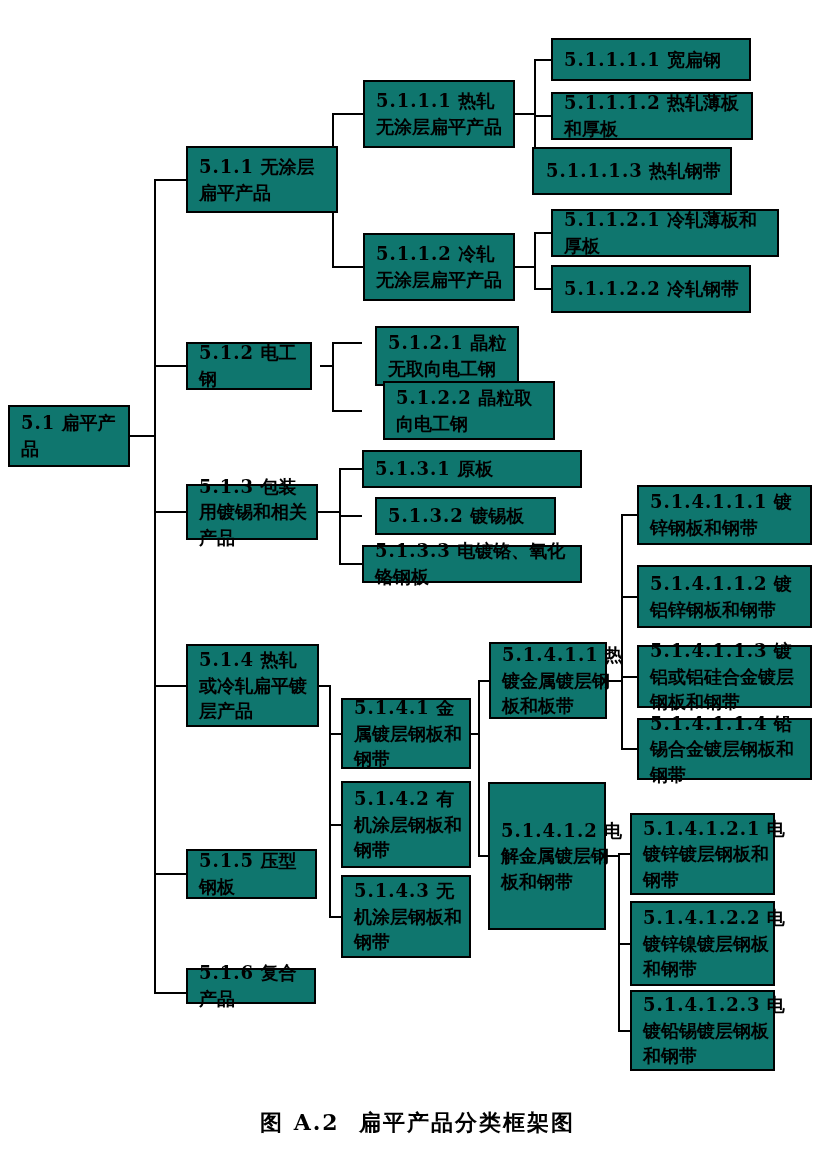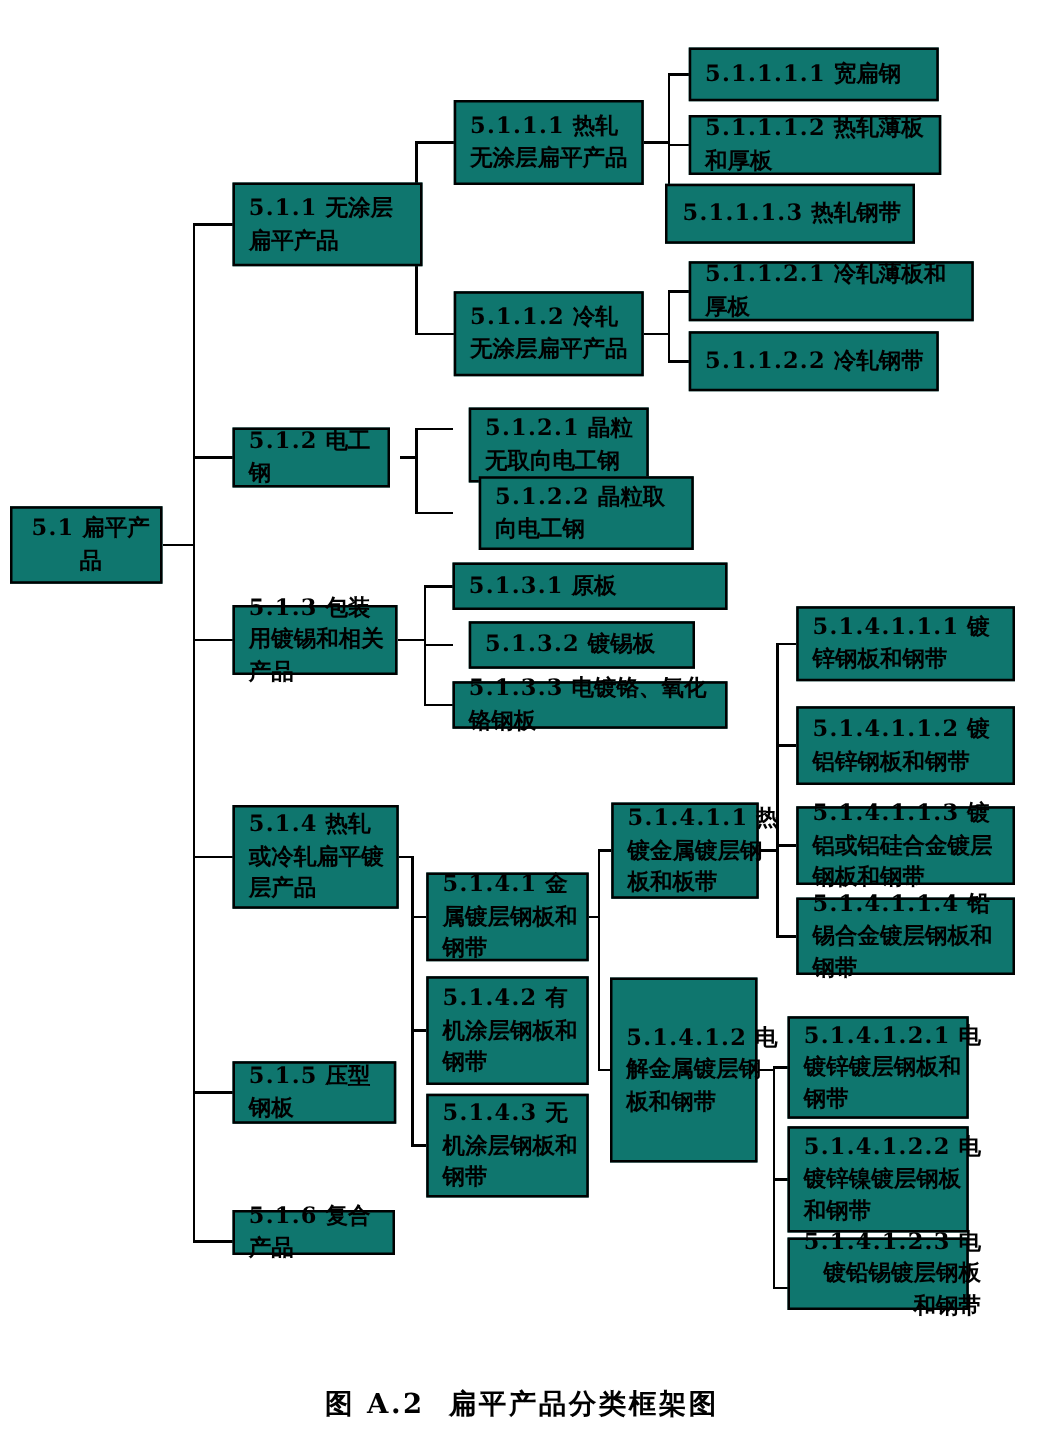--- a/index.html
+++ b/index.html
@@ -90,21 +90,21 @@
       <polyline points="471,733.5 479,733.5 479,856 488,856"></polyline>
       <polyline points="607,680.5 622,680.5 622,515 637,515"></polyline>
       <polyline points="607,680.5 622,680.5 622,596.5 637,596.5"></polyline>
       <polyline points="607,680.5 622,680.5 622,676.5 637,676.5"></polyline>
       <polyline points="607,680.5 622,680.5 622,749 637,749"></polyline>
       <polyline points="606,856 619,856 619,854 630,854"></polyline>
       <polyline points="606,856 619,856 619,943.5 630,943.5"></polyline>
       <polyline points="606,856 619,856 619,1030.5 630,1030.5"></polyline>
     </svg>
   <div id="nodes-layer">
-      <div class="node" style="left: 8px; top: 405px; width: 122px; height: 62px; text-align: center;">
+      <div class="node" style="left: 8px; top: 405px; width: 122px; height: 62px;">
         <span class="label"><span class="code">5.1</span><span class="title">&nbsp;扁平产品</span></span>
       </div>
       <div class="node" style="left: 186px; top: 146px; width: 152px; height: 67px;">
         <span class="label"><span class="code">5.1.1</span><span class="title">&nbsp;无涂层扁平产品</span></span>
       </div>
       <div class="node" style="left: 186px; top: 342px; width: 126px; height: 48px;">
         <span class="label"><span class="code">5.1.2</span><span class="title">&nbsp;电工钢</span></span>
       </div>
       <div class="node" style="left: 186px; top: 484px; width: 132px; height: 56px;">
         <span class="label"><span class="code">5.1.3</span><span class="title">&nbsp;包装用镀锡和相关产品</span></span>
@@ -180,18 +180,18 @@
       </div>
       <div class="node" style="left: 637px; top: 718px; width: 175px; height: 62px;">
         <span class="label"><span class="code">5.1.4.1.1.4</span><span class="title">&nbsp;铅锡合金镀层钢板和钢带</span></span>
       </div>
       <div class="node" style="left: 630px; top: 813px; width: 145px; height: 82px;">
         <span class="label"><span class="code">5.1.4.1.2.1</span><span class="title">&nbsp;电镀锌镀层钢板和钢带</span></span>
       </div>
       <div class="node" style="left: 630px; top: 901px; width: 145px; height: 85px;">
         <span class="label"><span class="code">5.1.4.1.2.2</span><span class="title">&nbsp;电镀锌镍镀层钢板和钢带</span></span>
       </div>
-      <div class="node" style="left: 630px; top: 990px; width: 145px; height: 58px; text-align: right;">
+      <div class="node" style="left: 630px; top: 990px; width: 145px; height: 81px;">
         <span class="label"><span class="code">5.1.4.1.2.3</span><span class="title">&nbsp;电镀铅锡镀层钢板和钢带</span></span>
       </div>
     </div>
   <div id="figure-caption">图 A.2  扁平产品分类框架图</div>
 </div>
 
 </body></html>

